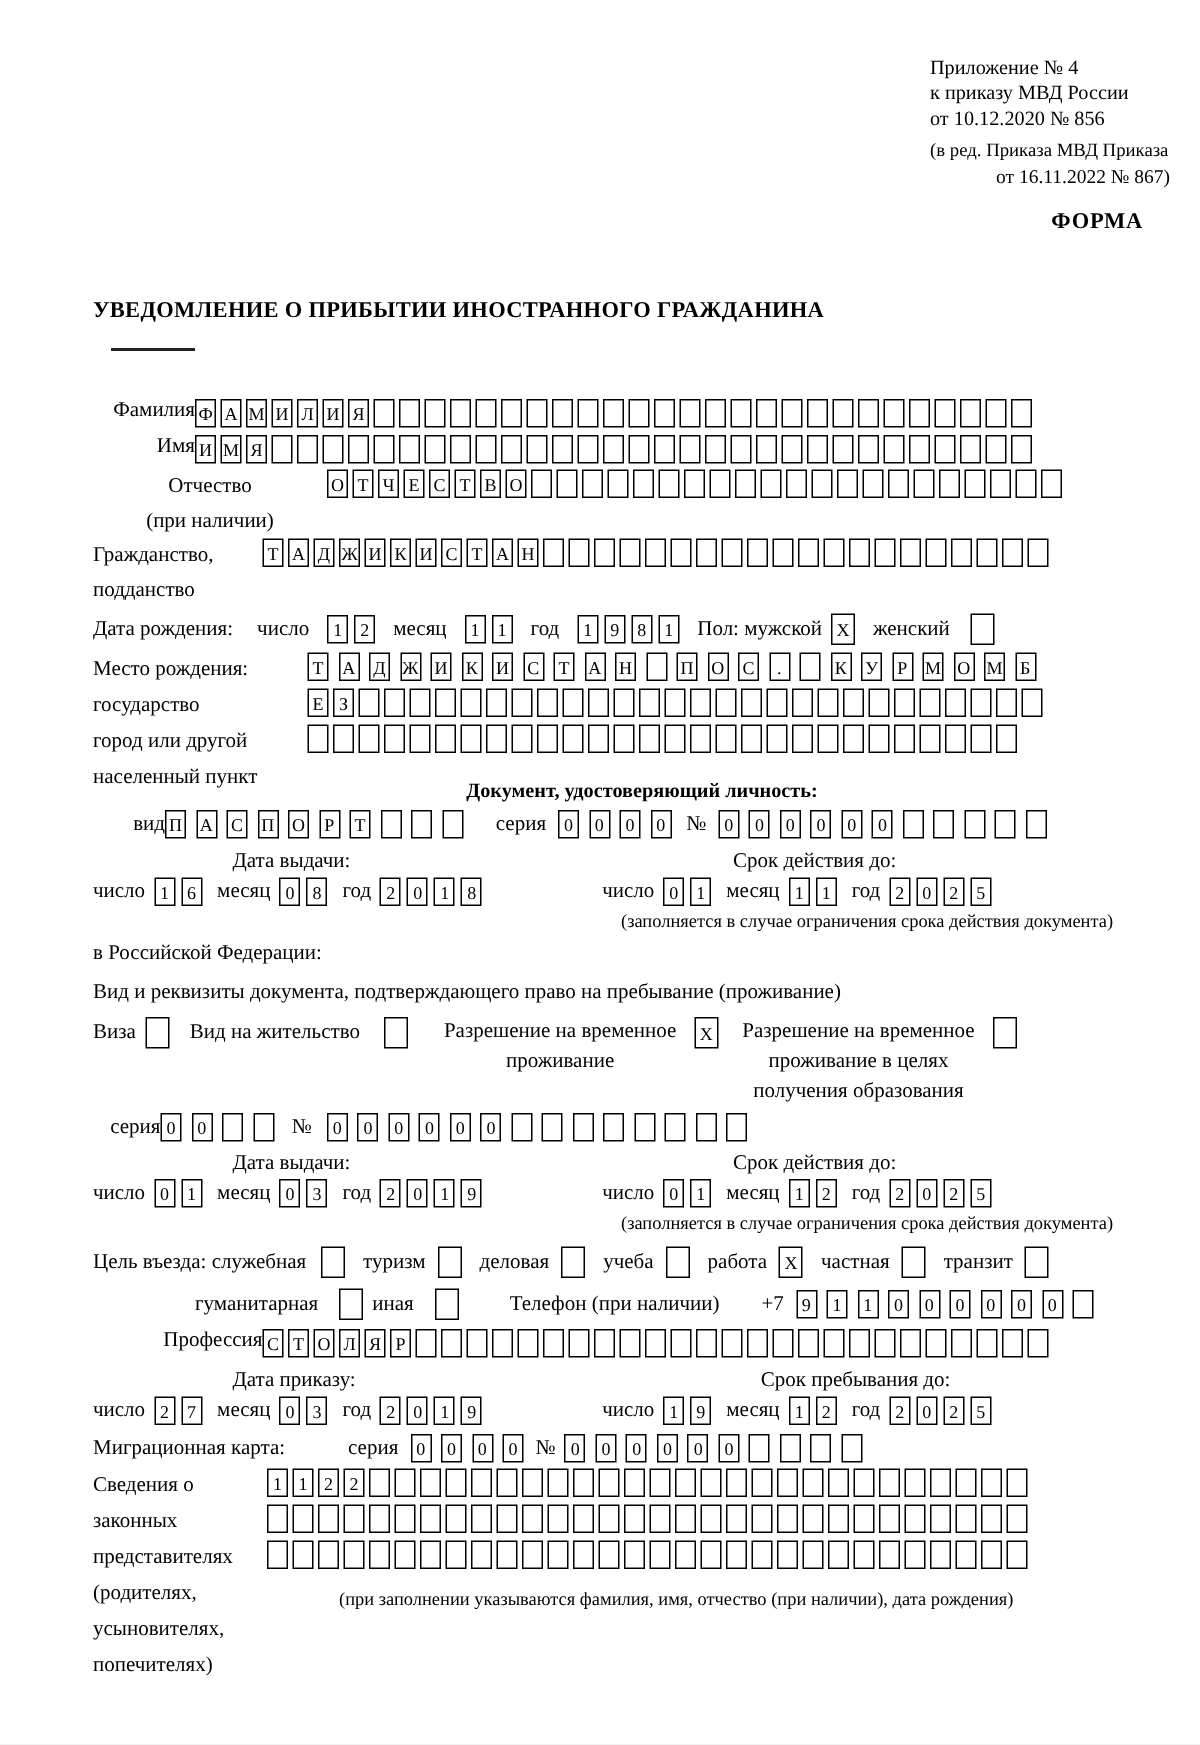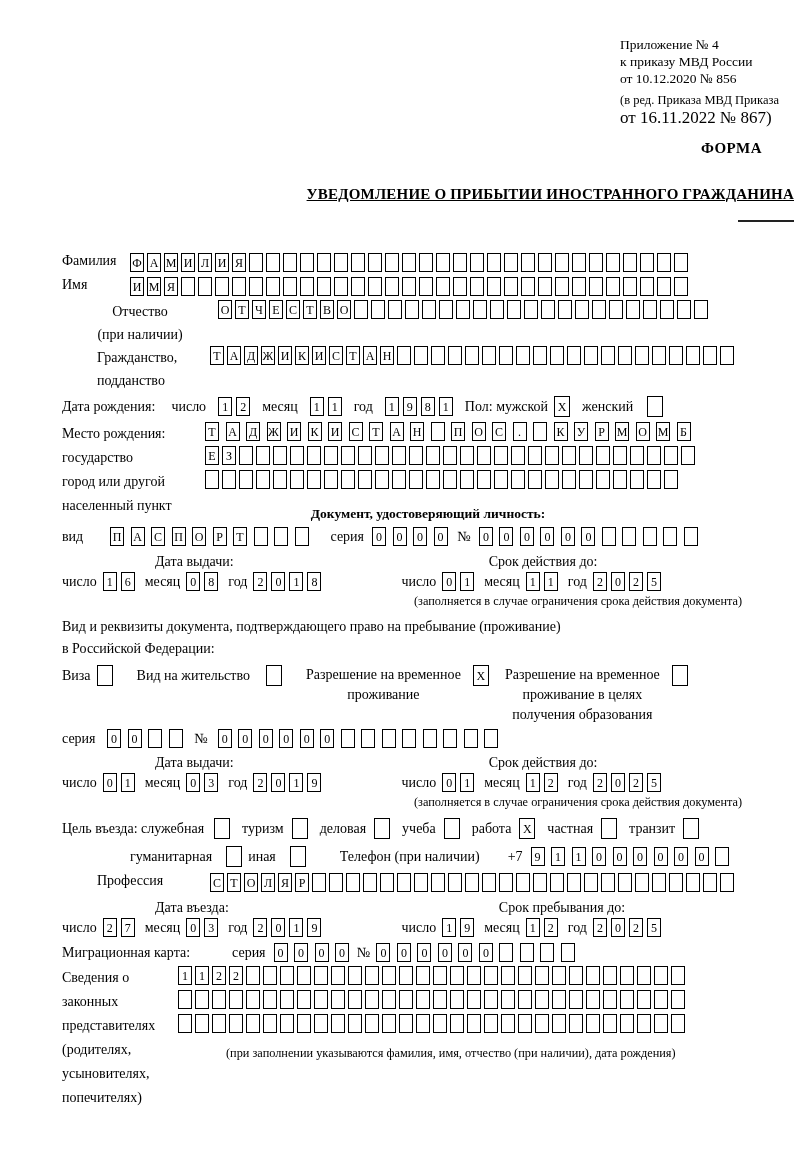--- a/index.html
+++ b/index.html
@@ -5,32 +5,32 @@
   * { box-sizing: border-box; margin: 0; padding: 0; }
   html, body { background: #e8e8e8; }
   body { width: 800px; margin: 0 auto; font-family: "Liberation Serif", serif; color: #000; }
   .page {
     width: 800px; height: 1163px; background: #ffffff; overflow: hidden;
     padding: 36px 6px 0 62px; position: relative;
   }
   
   .hdr { margin-left: 558px; font-size: 13.5px; line-height: 17px; }
   .hdr .ed { font-size: 12.5px; margin-top: 5px; }
-  .hdr .ed2 { font-size: 17px; }
+  .hdr .ed2 { font-size: 13px; margin-left: 44px; }
   .forma { text-align: right; padding-right: 32px; font-weight: bold; font-size: 15px; margin-top: 14px; letter-spacing: .5px; }
-  .title { text-align: right; font-weight: bold; font-size: 15px; line-height: 23px; margin-top: 26px; letter-spacing: .2px; text-decoration: underline; }
+  .title { text-align: left; font-weight: bold; font-size: 15px; line-height: 23px; margin-top: 39px; letter-spacing: .2px; }
   .blankline { display: inline-block; width: 56px; border-bottom: 2px solid #222; margin-left: 12px; }
   .sec { font-weight: bold; font-size: 14.2px; margin-top: 17px; letter-spacing: .2px; }
   
   .frow { display: flex; align-items: flex-start; margin-top: 6px; font-size: 14px; }
-  .lbl { flex: 0 0 auto; }
+  .lbl { flex: 0 0 auto; text-align: right; }
   .lblcol { flex: 0 0 auto; display: flex; flex-direction: column; }
   .lblcol span { display: block; }
   .w45 { width: 45px; } .w48 { width: 48px; } .w68 { width: 68px; }
-  .w113 { width: 113px; margin-left: 35px; } .w116 { width: 116px; justify-content: space-between; } .w143 { width: 143px; } .w156 { width: 156px; align-items: center; }
+  .w113 { width: 113px; } .w116 { width: 116px; justify-content: space-between; } .w143 { width: 143px; } .w156 { width: 156px; align-items: center; }
   .cells { display: flex; gap: 3px; flex: 0 0 auto; }
   .cell {
     flex: 0 0 auto; width: 14px; height: 19px; border: 1.6px solid #000; background: #fff;
     display: flex; align-items: center; justify-content: center;
     font-size: 12px; font-family: "Liberation Serif", serif; line-height: 1;
   }
   .gapw { gap: 6.5px; }
   .dts { gap: 4px; margin-left: 6px; }
   .cbx .cell { width: 16px; height: 21px; }
   .colrows { display: flex; flex-direction: column; gap: 5px; }
@@ -423,29 +423,29 @@
     <span class="cells dts">
         <span class="cell">2</span>
         <span class="cell">0</span>
         <span class="cell">2</span>
         <span class="cell">5</span>
       </span>
   </div>
 
   <div class="note" style="margin-left:352px;margin-top:3px">(заполняется в случае ограничения срока действия документа)</div>
 
+  <div class="plain" style="margin-top:6px">в Российской Федерации:</div>
   <div class="plain" style="margin-top:10px">Вид и реквизиты документа, подтверждающего право на пребывание (проживание)</div>
-  <div class="plain" style="margin-top:6px">в Российской Федерации:</div>
 
   <div class="frow" style="margin-top:8px">
     <span style="margin-top:3px">Виза</span>
     <span class="cells cbx" style="margin-left:6px">
         <span class="cell"></span>
       </span>
-    <span style="margin-left:24px;margin-top:3px">Вид на жительство</span>
+    <span style="margin-left:14px;margin-top:3px">Вид на жительство</span>
     <span class="cells cbx" style="margin-left:16px">
         <span class="cell"></span>
       </span>
     <div class="ctr" style="margin-left:24px">
       <div>Разрешение на временное</div>
       <div>проживание</div>
     </div>
     <span class="cells cbx" style="margin-left:12px">
         <span class="cell">X</span>
       </span>
@@ -617,21 +617,21 @@
         <span class="cell"></span>
         <span class="cell"></span>
         <span class="cell"></span>
         <span class="cell"></span>
         <span class="cell"></span>
         <span class="cell"></span>
       </span>
   </div>
 
   <div class="frow" style="margin-top:8px">
-    <span style="margin-left:93px">Дата въезда:</span>
+    <span style="margin-left:93px">Дата приказу:</span>
     <span style="margin-left:270px">Срок пребывания до:</span>
   </div>
 
   <div class="frow" style="margin-top:2px;align-items:center">
     <span>число</span>
     <span class="cells dts">
         <span class="cell">2</span>
         <span class="cell">7</span>
       </span>
     <span class="dl2">месяц</span>

